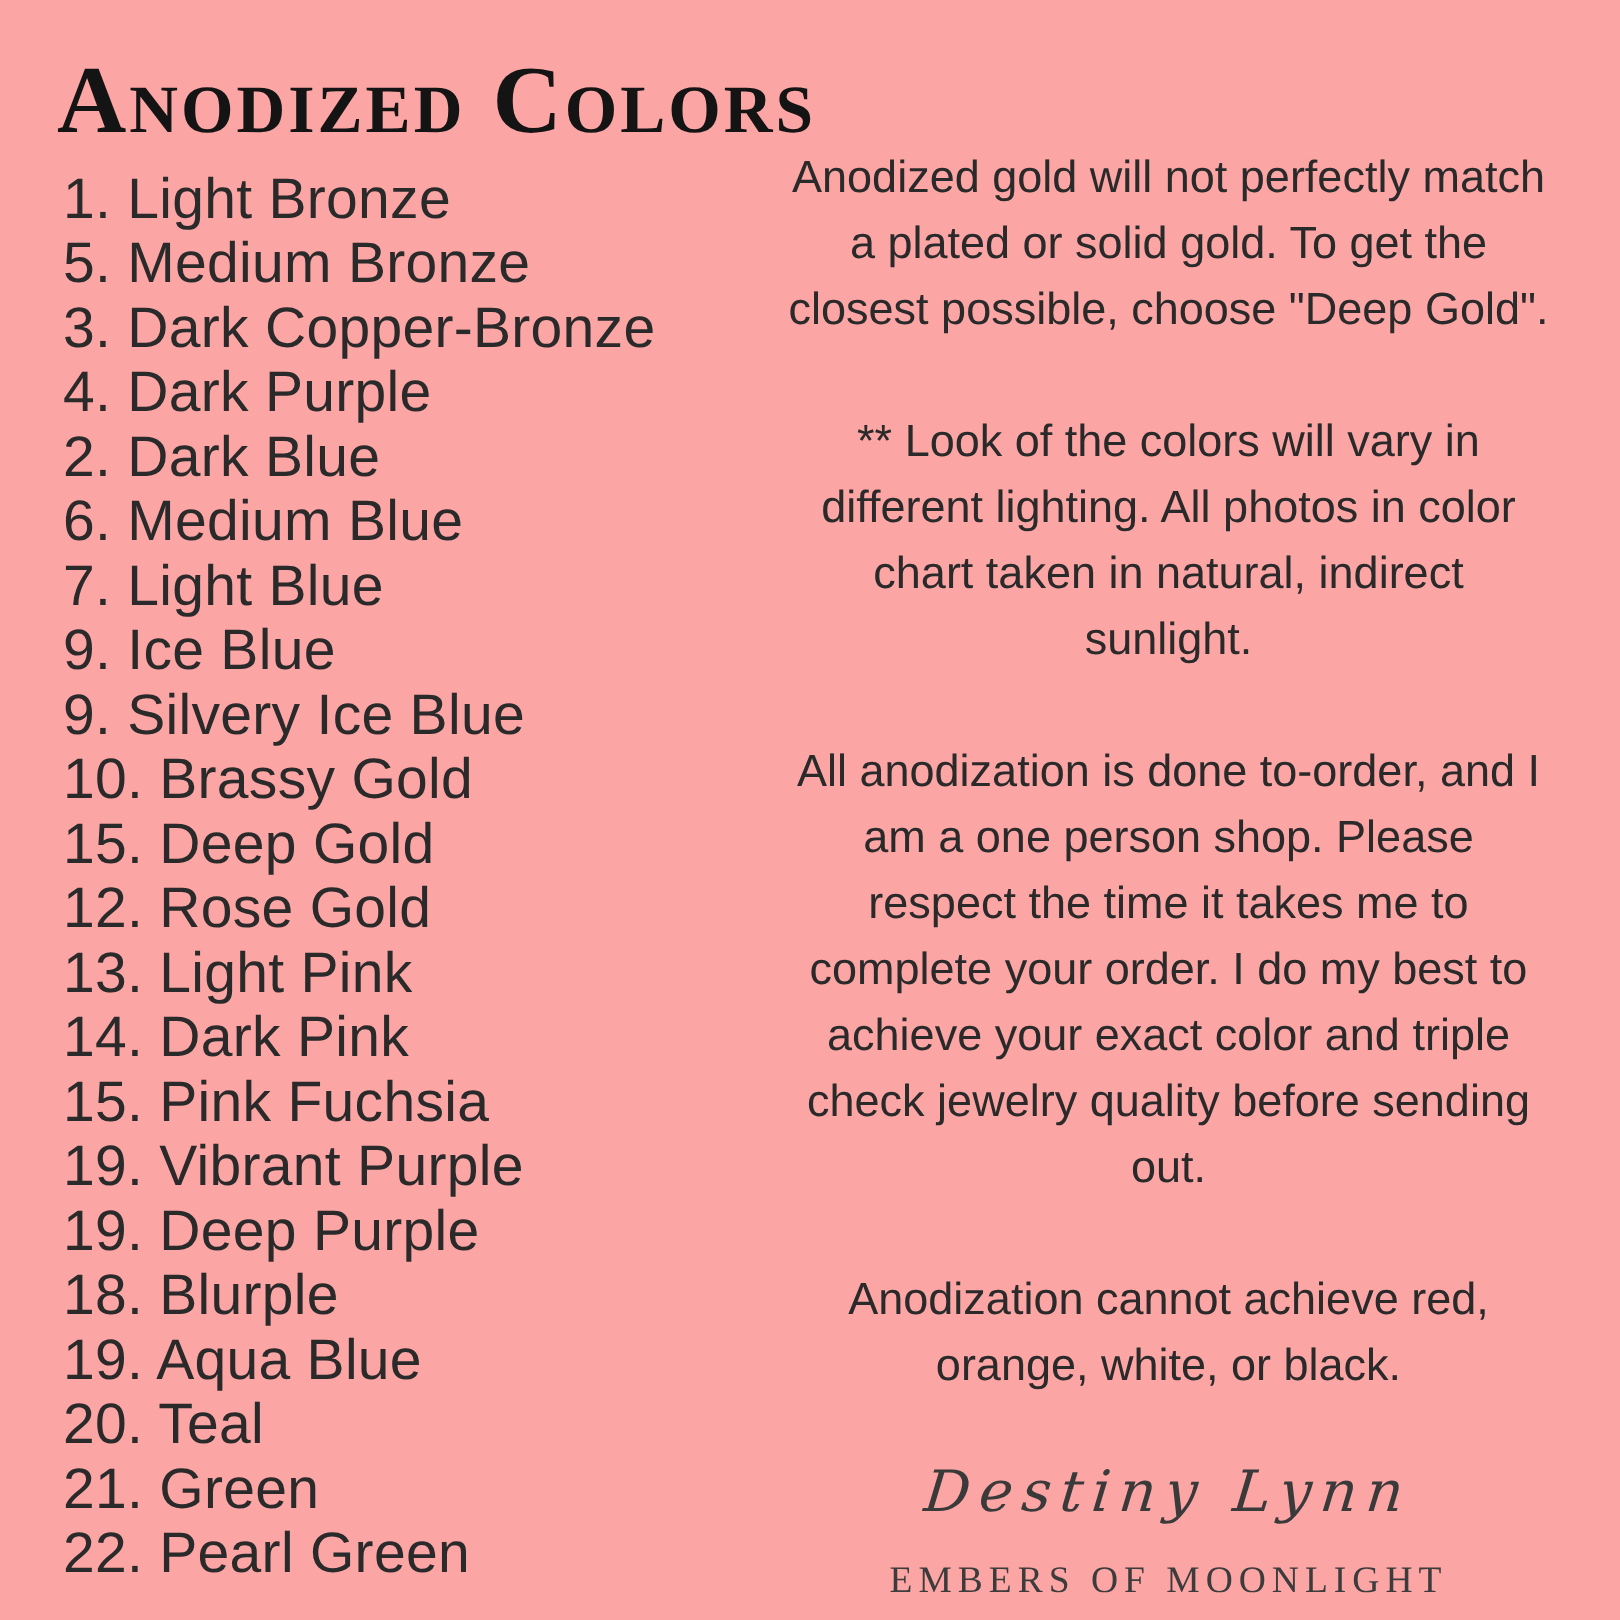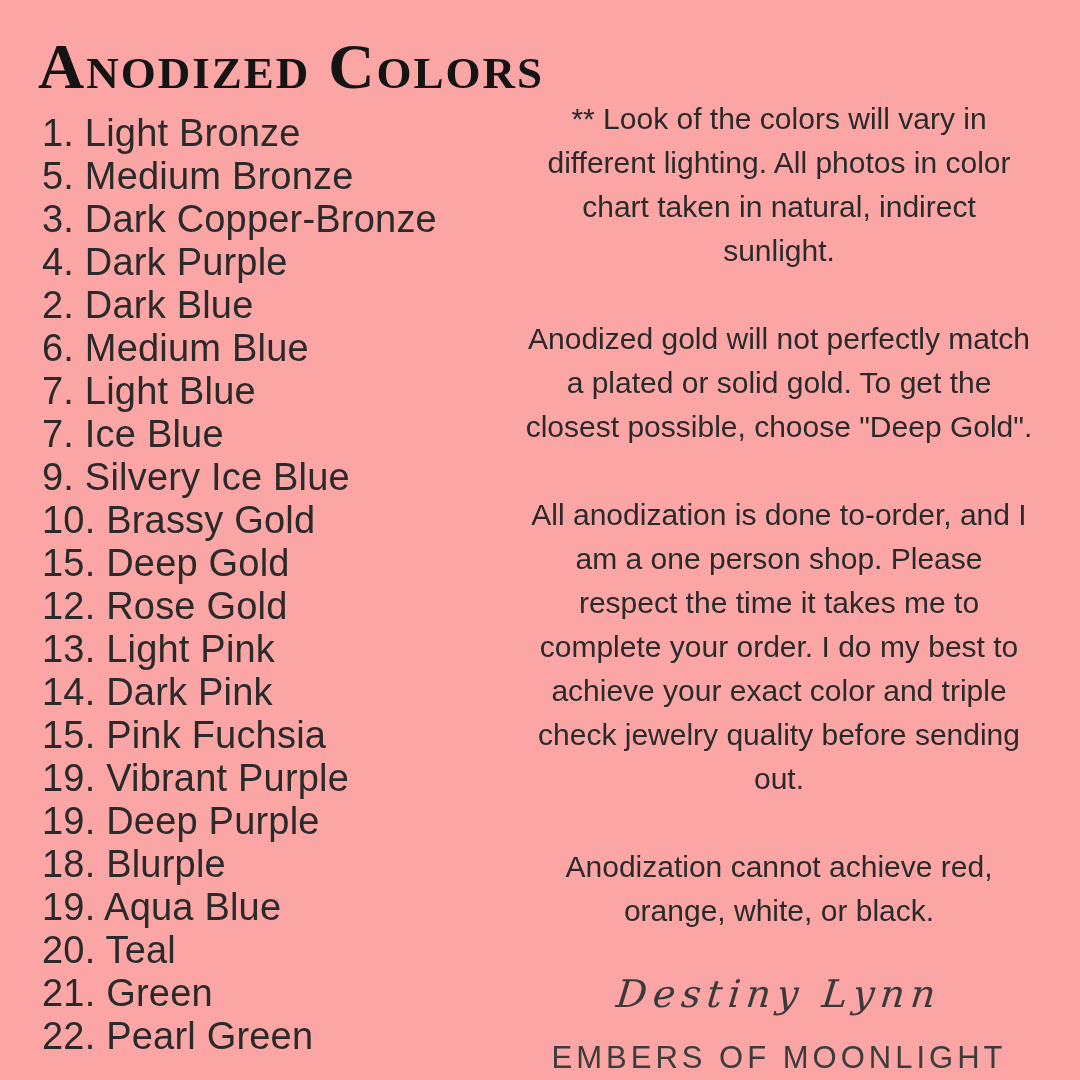--- a/index.html
+++ b/index.html
@@ -68,63 +68,63 @@
     color: #3a3a3a;
     transform: skewX(-6deg);
     white-space: nowrap;
   }
   .brand-name {
     position: absolute;
     left: 524px;
     top: 1040px;
     width: 510px;
     text-align: center;
-    font-family: Liberation Sans, sans-serif;
+    font-family: Liberation Serif, serif;
     font-weight: 400;
-    font-size: 31px;
+    font-size: 25px;
     letter-spacing: 4px;
     color: #3c3c3c;
     white-space: nowrap;
   }
 </style>
 </head>
 <body>
 
 <div class="canvas">
 
   <h1 class="page-title">Anodized Colors</h1>
 
   <ol class="color-list">
       <li>1. Light Bronze</li>
       <li>5. Medium Bronze</li>
       <li>3. Dark Copper-Bronze</li>
       <li>4. Dark Purple</li>
       <li>2. Dark Blue</li>
       <li>6. Medium Blue</li>
       <li>7. Light Blue</li>
-      <li>7. Ice Blue</li>
+      <li>9. Ice Blue</li>
       <li>9. Silvery Ice Blue</li>
       <li>10. Brassy Gold</li>
       <li>15. Deep Gold</li>
       <li>12. Rose Gold</li>
       <li>13. Light Pink</li>
       <li>14. Dark Pink</li>
       <li>15. Pink Fuchsia</li>
       <li>19. Vibrant Purple</li>
       <li>19. Deep Purple</li>
       <li>18. Blurple</li>
       <li>19. Aqua Blue</li>
       <li>20. Teal</li>
       <li>21. Green</li>
       <li>22. Pearl Green</li>
     </ol>
 
   <section class="notes">
+      <p>Anodized gold will not perfectly match a plated or solid gold. To get the closest possible, choose "Deep Gold".</p>
       <p>** Look of the colors will vary in different lighting. All photos in color chart taken in natural, indirect sunlight.</p>
-      <p>Anodized gold will not perfectly match a plated or solid gold. To get the closest possible, choose "Deep Gold".</p>
       <p>All anodization is done to-order, and I am a one person shop. Please respect the time it takes me to complete your order. I do my best to achieve your exact color and triple check jewelry quality before sending out.</p>
       <p>Anodization cannot achieve red, orange, white, or black.</p>
     </section>
 
   <div class="signature-name">Destiny Lynn</div>
 
   <div class="brand-name">EMBERS OF MOONLIGHT</div>
 
 </div>
 

